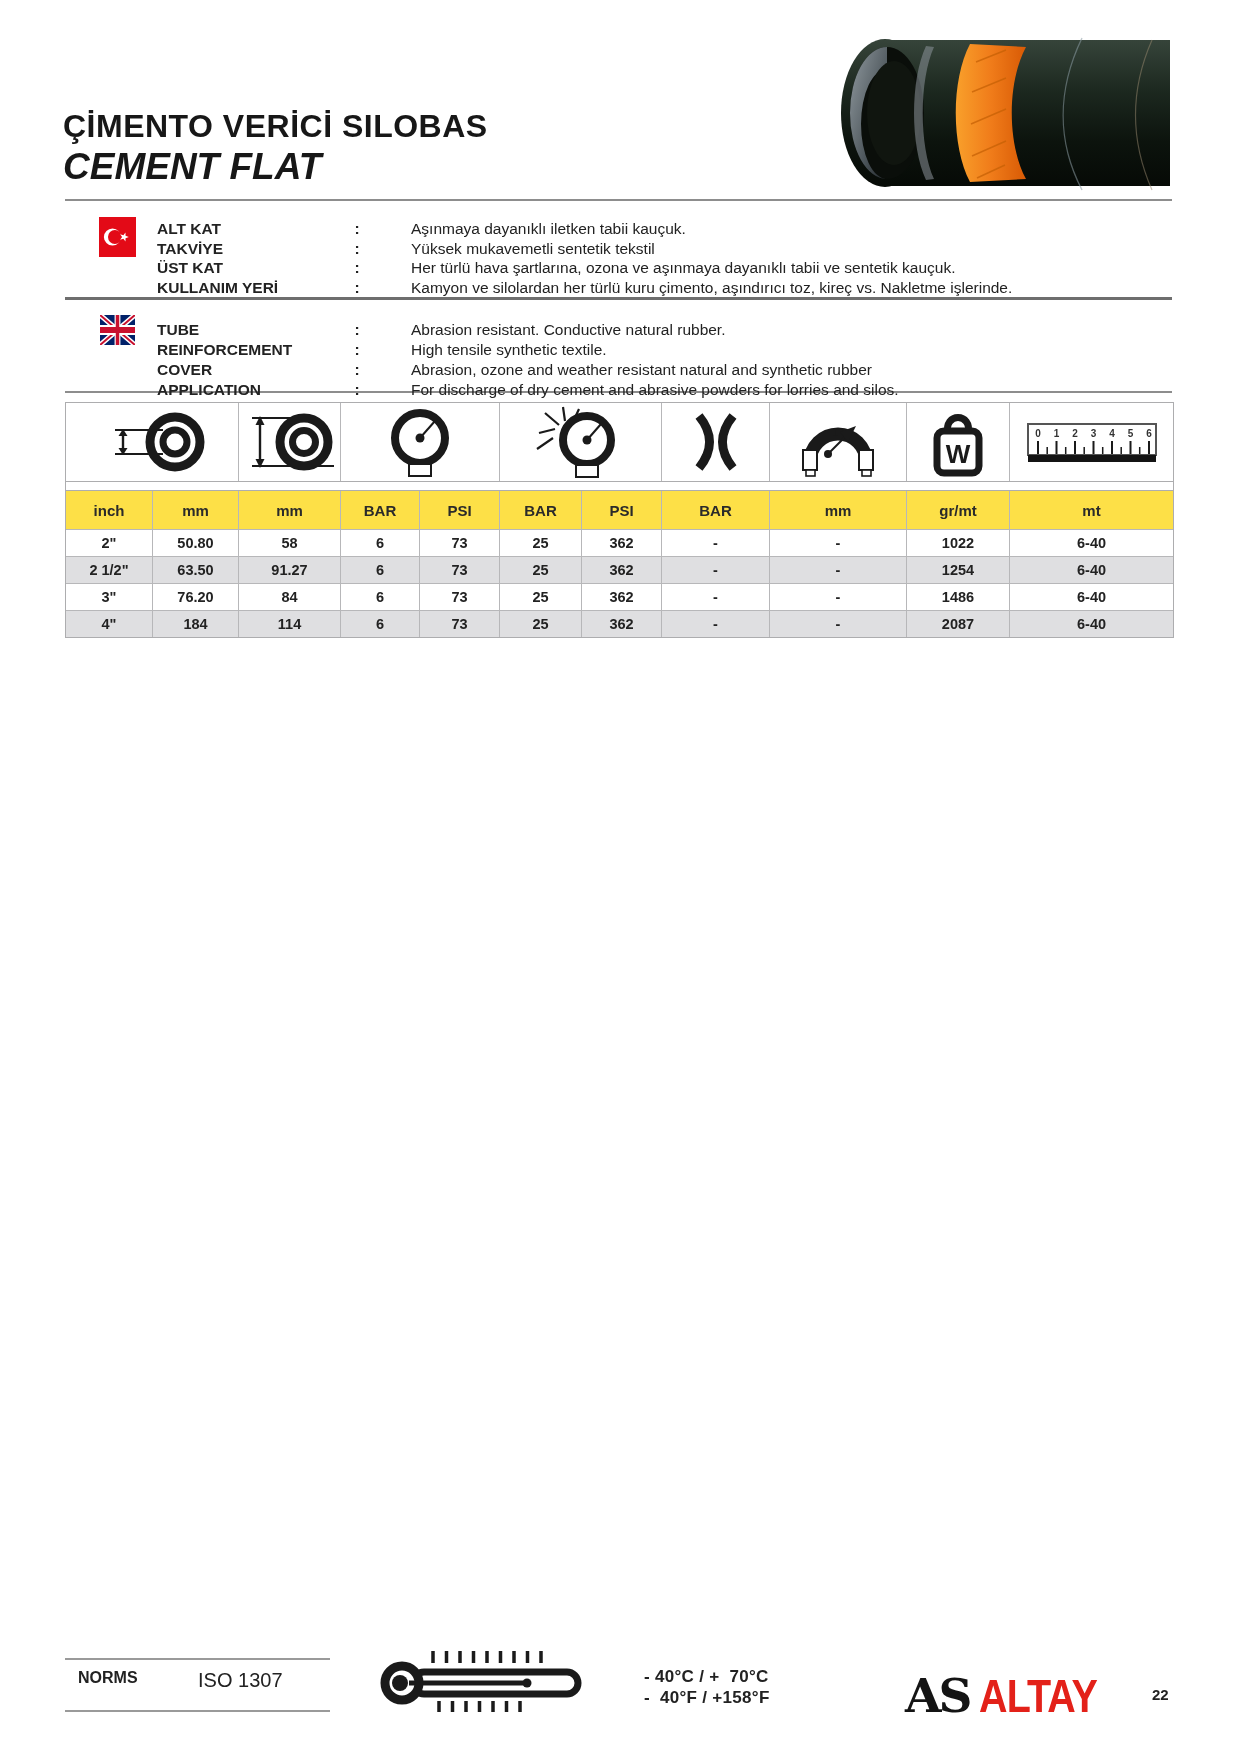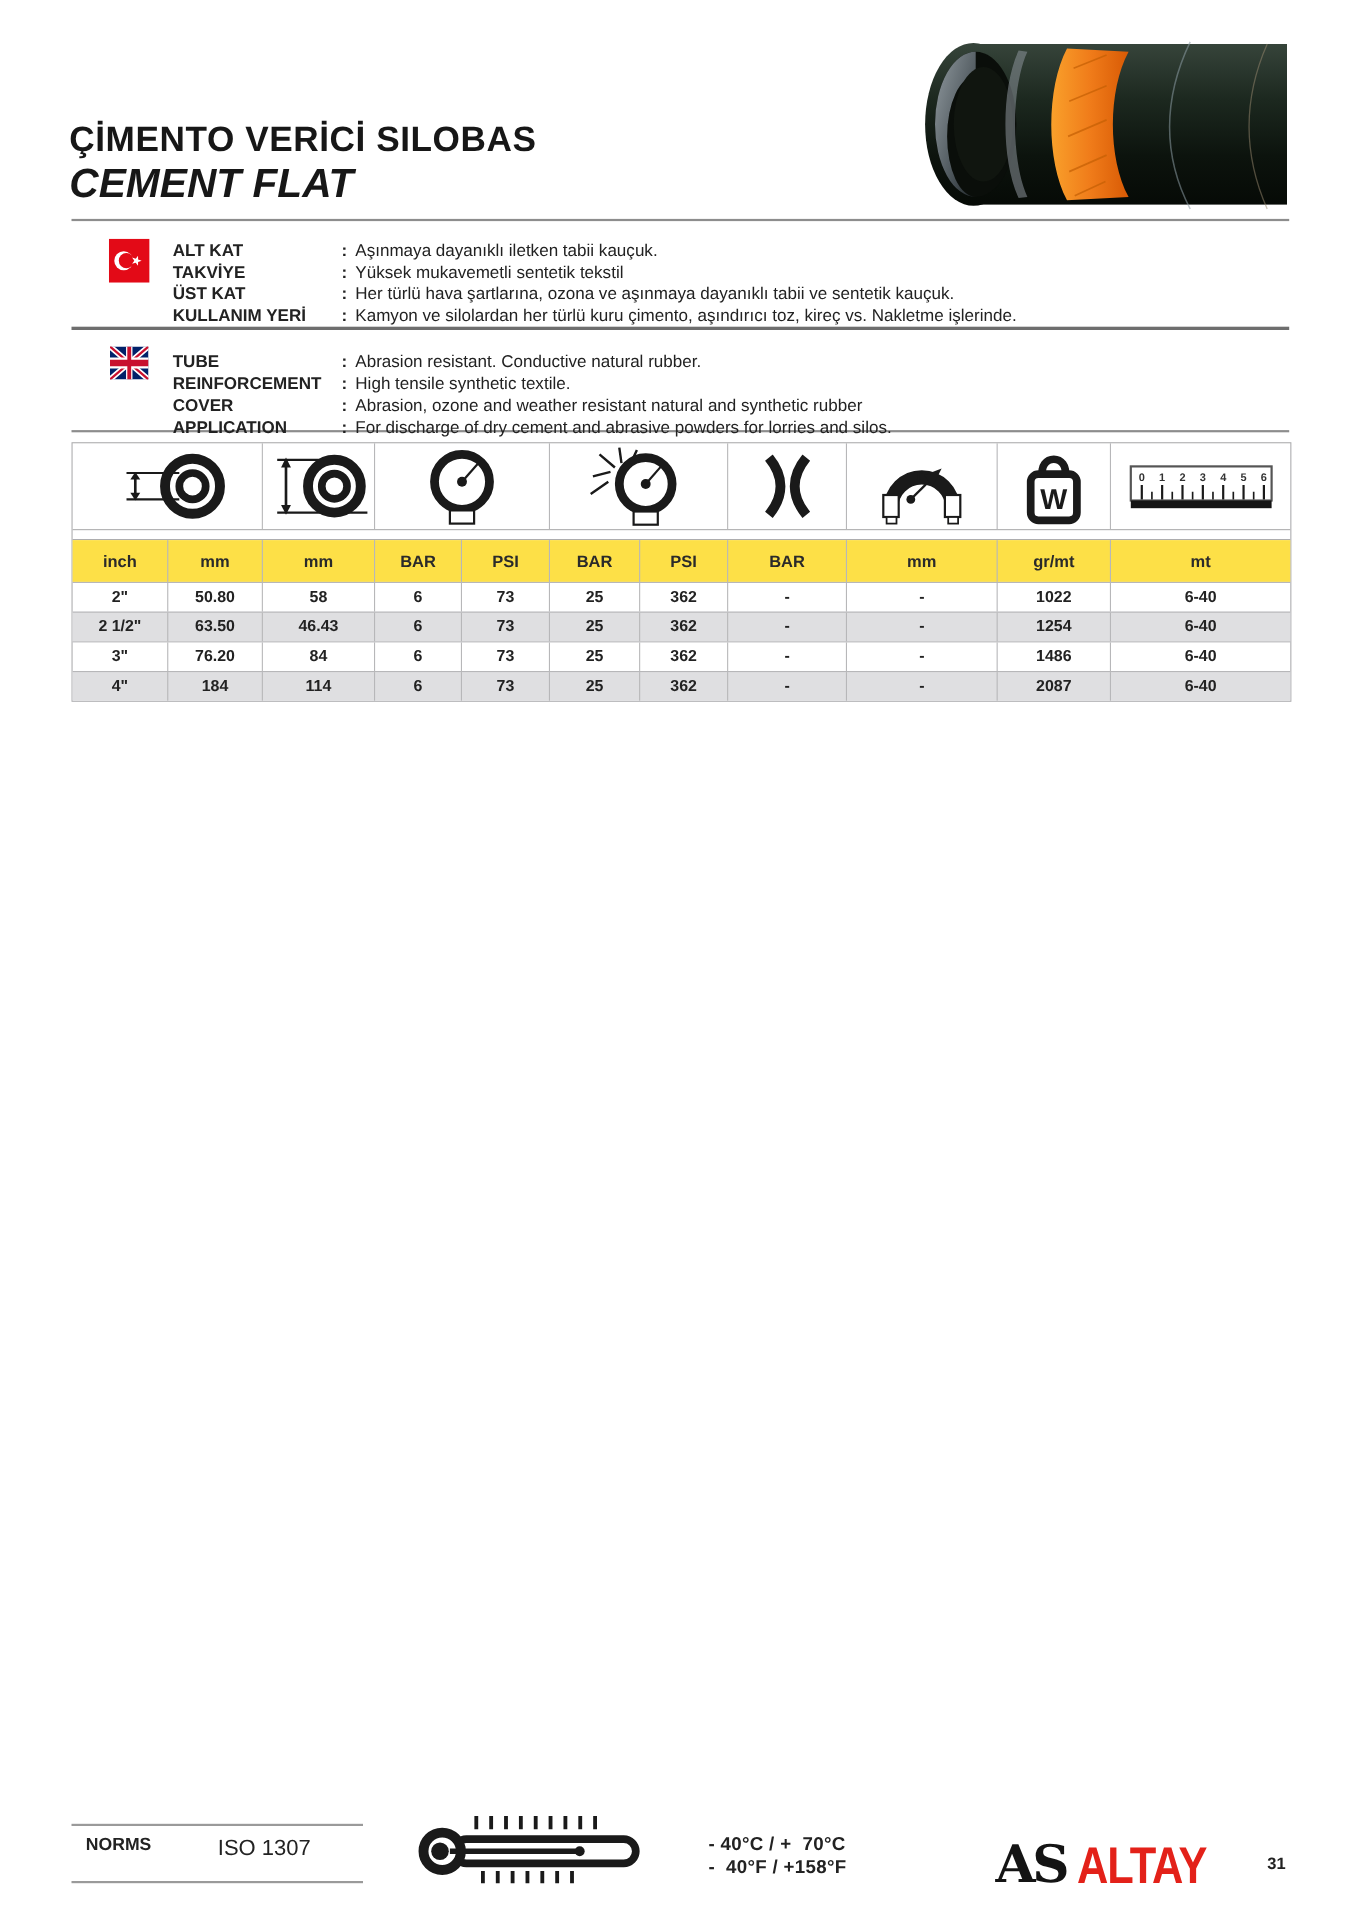--- a/index.html
+++ b/index.html
@@ -19,21 +19,21 @@
   .rule.r2{top:297px;height:3px;background:#6e6e6e;}
   .rule.r3{top:391px;}
 
   
   .flag{position:absolute;}
   .flag.tr{left:99px;top:217px;width:37px;height:40px;}
   .flag.uk{left:100px;top:315px;width:35px;height:30px;}
   .spec{position:absolute;left:157px;width:1020px;}
   .spec.tr-sec{top:219px;}
   .spec.en-sec{top:320px;}
-  .spec-row{display:grid;grid-template-columns:146px 20px 850px;}
+  .spec-row{display:grid;grid-template-columns:146px 20px 850px;gap:44px;}
   .tr-sec .spec-row{line-height:19.5px;}
   .en-sec .spec-row{line-height:20px;}
   .spec-label{font-weight:bold;font-size:15.5px;color:#222;}
   .spec-colon{font-weight:bold;font-size:15.5px;text-align:center;color:#222;}
   .spec-value{font-size:15.5px;color:#222;}
 
   
   .tbl{position:absolute;left:65px;top:402px;width:1107px;border:1px solid #adadaf;background:#fff;}
   .trow{display:grid;grid-template-columns:86px 86px 102px 79px 80px 82px 80px 108px 137px 103px 164px;}
   .trow > div{display:flex;align-items:center;justify-content:center;box-sizing:border-box;}
@@ -277,21 +277,21 @@
       <div>25</div>
       <div>362</div>
       <div>-</div>
       <div>-</div>
       <div>1022</div>
       <div>6-40</div>
     </div>
     <div class="trow data-row alt">
       <div>2 1/2"</div>
       <div>63.50</div>
-      <div>46.43</div>
+      <div>91.27</div>
       <div>6</div>
       <div>73</div>
       <div>25</div>
       <div>362</div>
       <div>-</div>
       <div>-</div>
       <div>1254</div>
       <div>6-40</div>
     </div>
     <div class="trow data-row">
@@ -337,15 +337,15 @@
     <circle cx="152" cy="38" r="4.5" fill="#1a1a1a"></circle>
   </svg>
 
   <div class="temps"><span>- 40°C / +  70°C</span>
 <span>-  40°F / +158°F</span></div>
 
   <div class="brand">
     <span class="brand-as">AS</span>
     <span class="brand-altay">ALTAY</span>
   </div>
-  <div class="page-num">31</div>
+  <div class="page-num">22</div>
 
 </div>
 
 </body></html>

